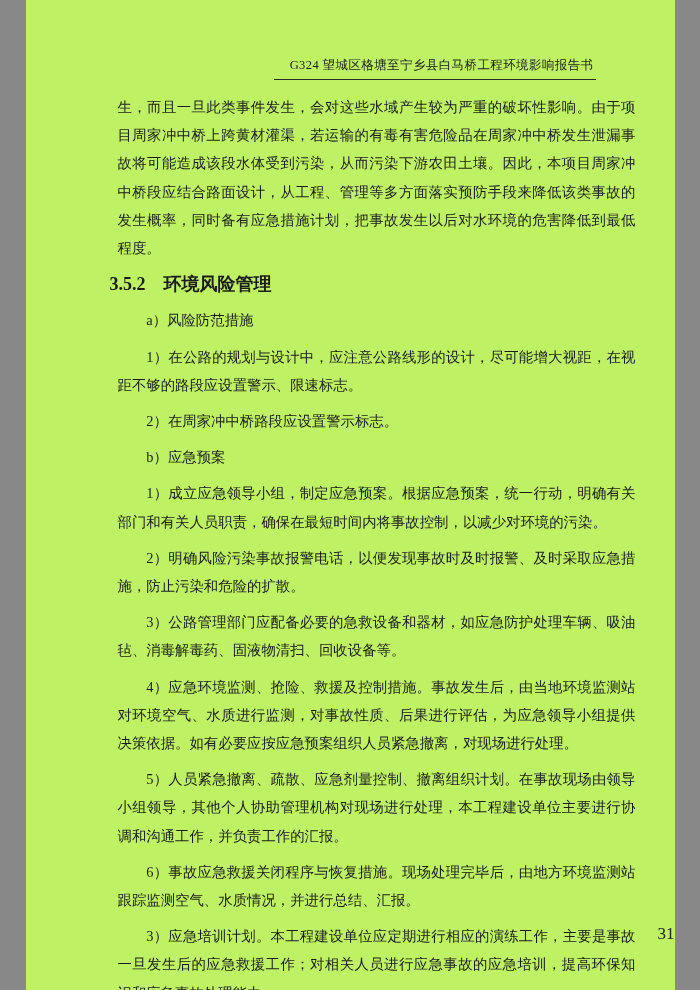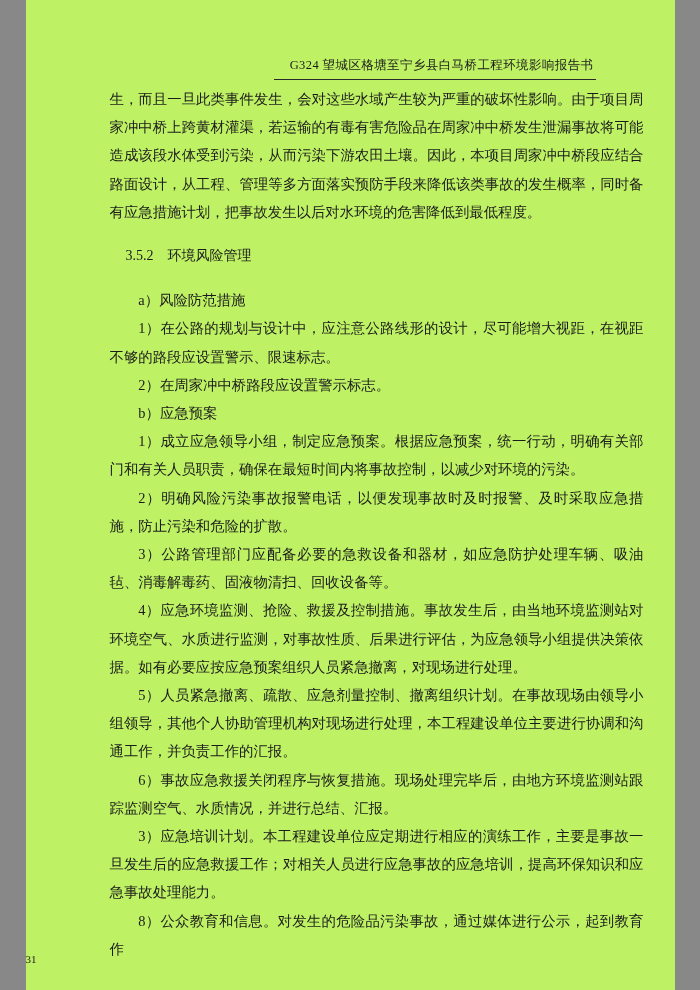--- a/index.html
+++ b/index.html
@@ -30,38 +30,38 @@
   .doc-body {
     position: absolute;
     left: 84px;
     top: 85px;
     width: 534px;
     font-size: 14.4px;
     line-height: 28.2px;
     text-align: justify;
   }
   .para {
-    margin: 0;
+    margin: 8px;
     text-indent: 2em;
   }
   .para.no-indent { text-indent: 0; }
   .heading {
-    margin: 16px;
-    font-size: 14px;
-    font-weight: normal;
+    margin: 0;
+    font-size: 18px;
+    font-weight: bold;
     text-align: left;
   }
   .heading .sec-title { margin-left: 1em; }
   .footer {
     position: absolute;
-    top: 953px;
+    top: 924px;
     left: 0;
     width: 100%;
-    text-align: left;
-    font-size: 11px;
+    text-align: right;
+    font-size: 17px;
     color: #222;
   }
 </style>
 </head>
 <body>
 
 <div class="page">
 
   <div class="header">
     <span class="header-title">G324 望城区格塘至宁乡县白马桥工程环境影响报告书</span>

